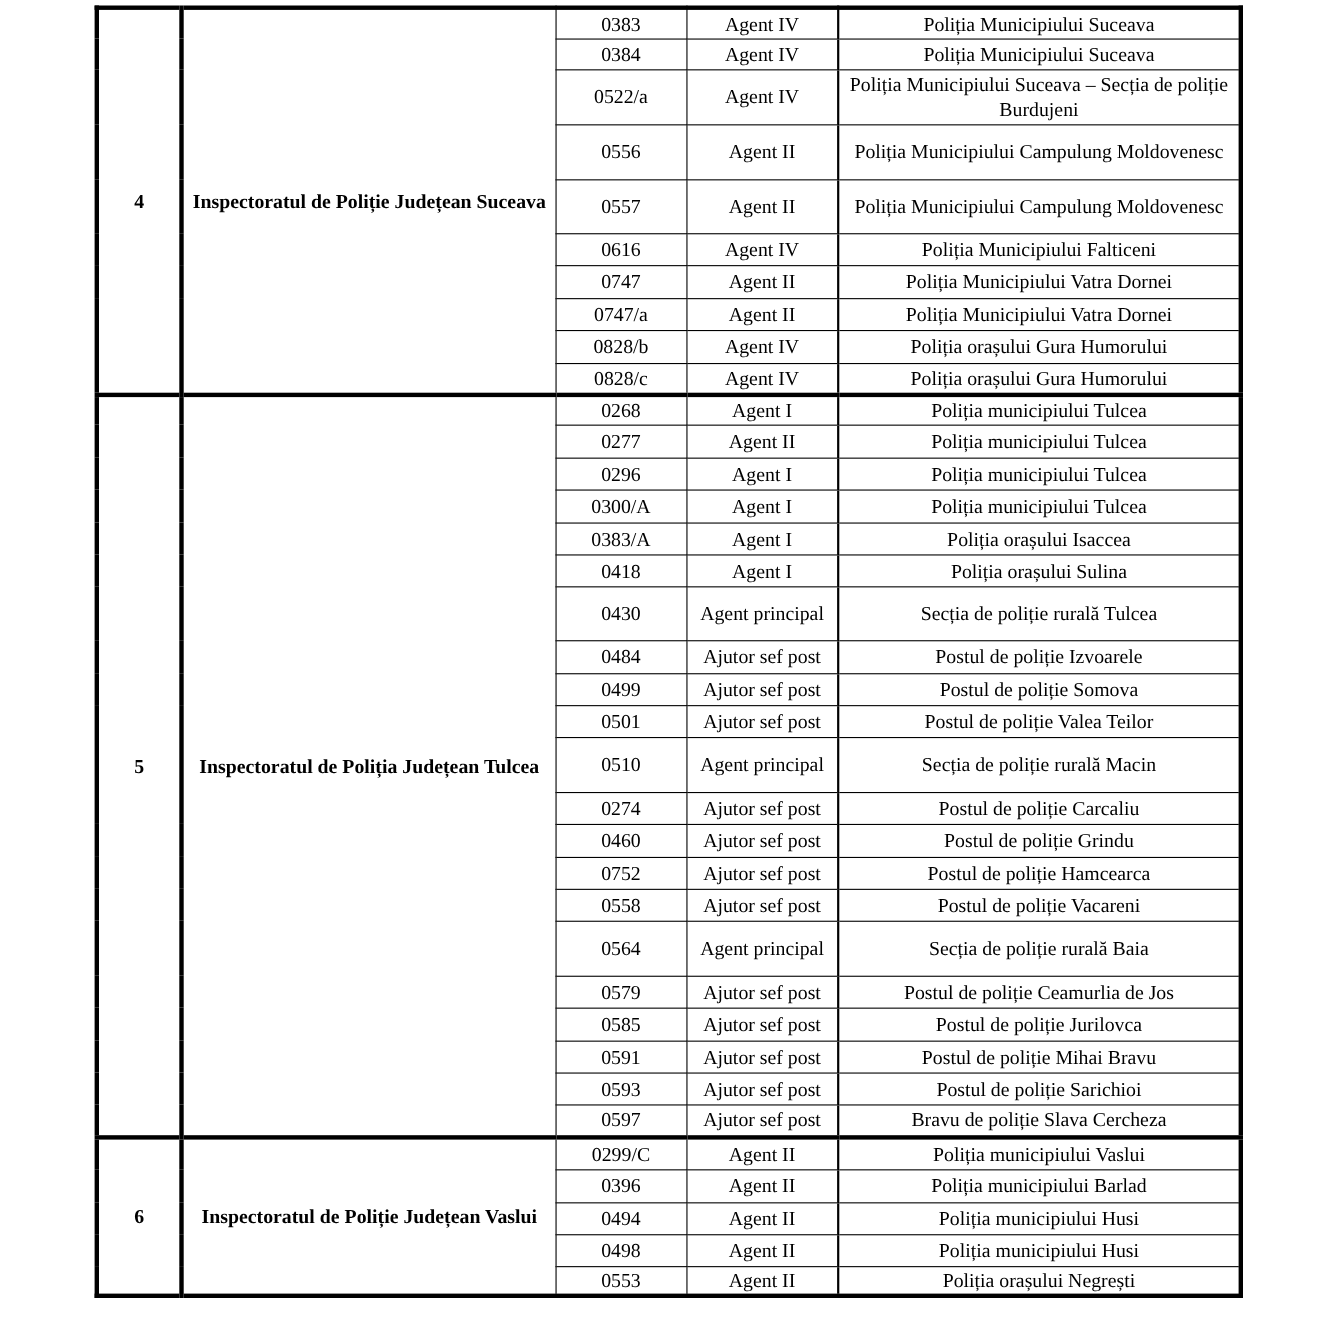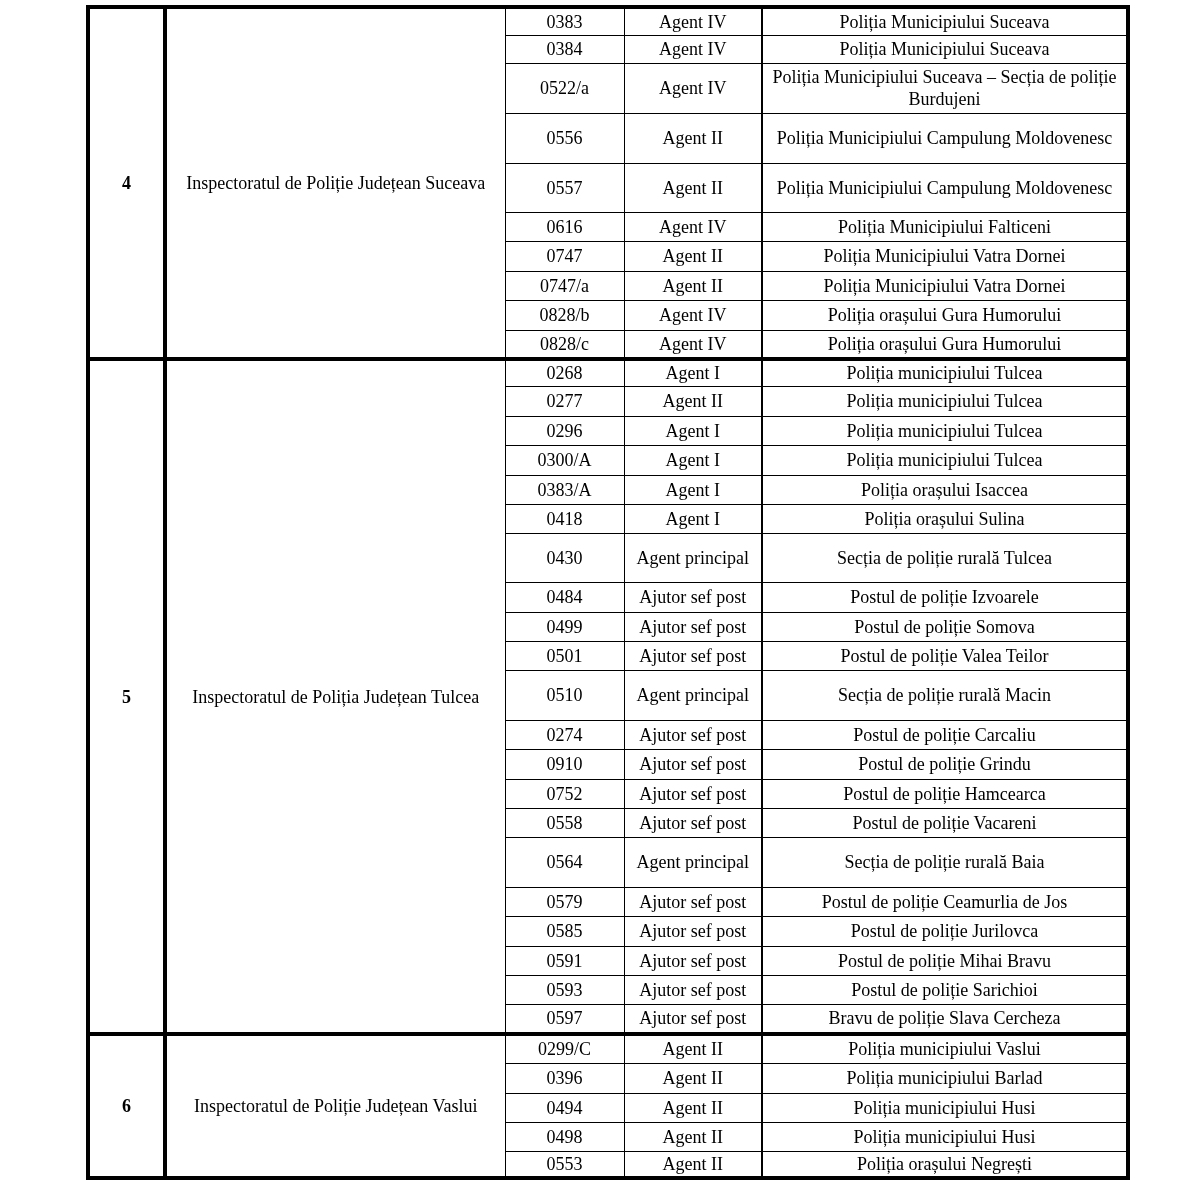--- a/index.html
+++ b/index.html
@@ -16,21 +16,21 @@
     text-align: center; vertical-align: middle;
     font-size: 18px; line-height: 22px;
     border: 1px solid #000;
   }
   col.c-nr { width: 77px; }
   col.c-inst { width: 340px; }
   col.c-code { width: 119px; }
   col.c-func { width: 138px; }
   col.c-unit { width: 366px; }
   td.nr { font-weight: bold; border-right: 4px solid #000 !important; }
-  td.inst { font-weight: normal; }
+  td.inst { font-weight: bold; }
   td.func { border-right: 2.5px solid #000 !important; }
   tr.group-start td { border-top: 4px solid #000 !important; }
   td.inst-cell { padding: 0 20px; }
 </style>
 </head>
 <body>
 
 <table class="doc">
   <colgroup>
     <col class="c-nr">
@@ -148,21 +148,21 @@
         <td>0510</td>
         <td class="func">Agent principal</td>
         <td>Secția de poliție rurală Macin</td>
       </tr>
       <tr style="height: 29px;">
         <td>0274</td>
         <td class="func">Ajutor sef post</td>
         <td>Postul de poliție Carcaliu</td>
       </tr>
       <tr style="height: 30px;">
-        <td>0910</td>
+        <td>0460</td>
         <td class="func">Ajutor sef post</td>
         <td>Postul de poliție Grindu</td>
       </tr>
       <tr style="height: 29px;">
         <td>0752</td>
         <td class="func">Ajutor sef post</td>
         <td>Postul de poliție Hamcearca</td>
       </tr>
       <tr style="height: 29px;">
         <td>0558</td>

